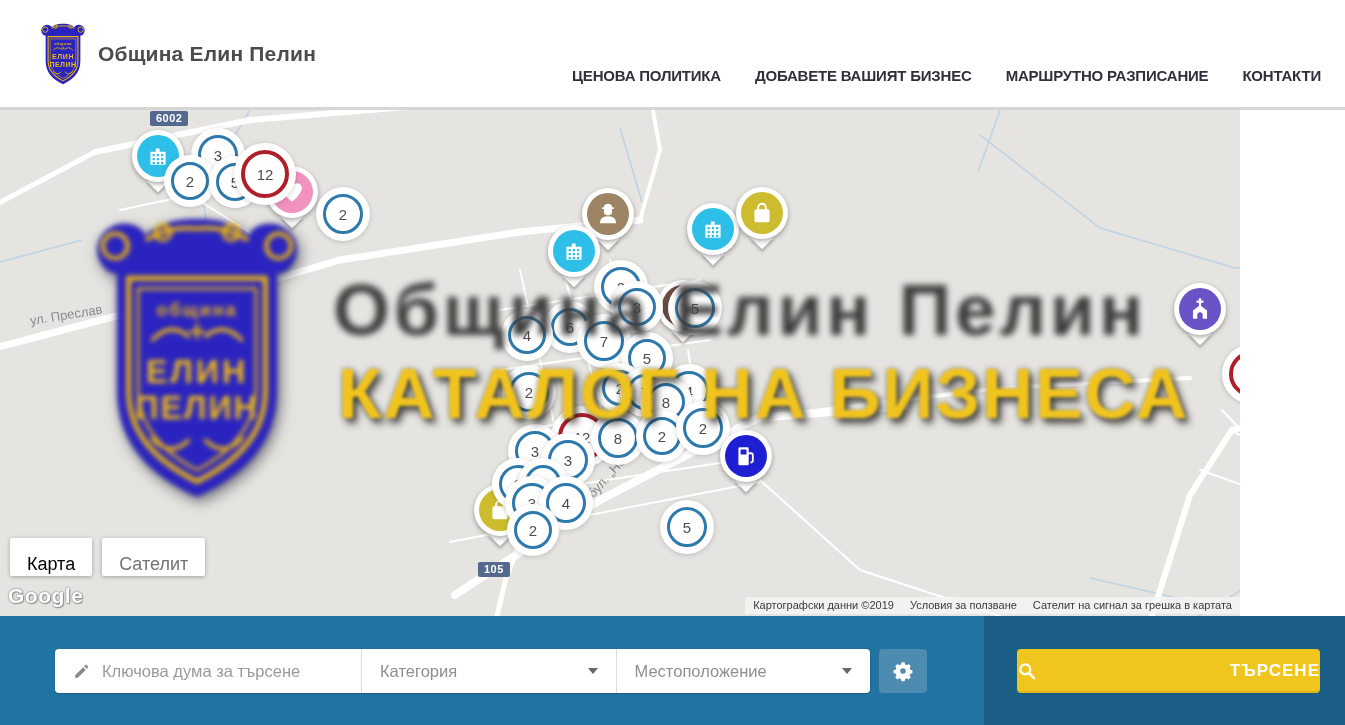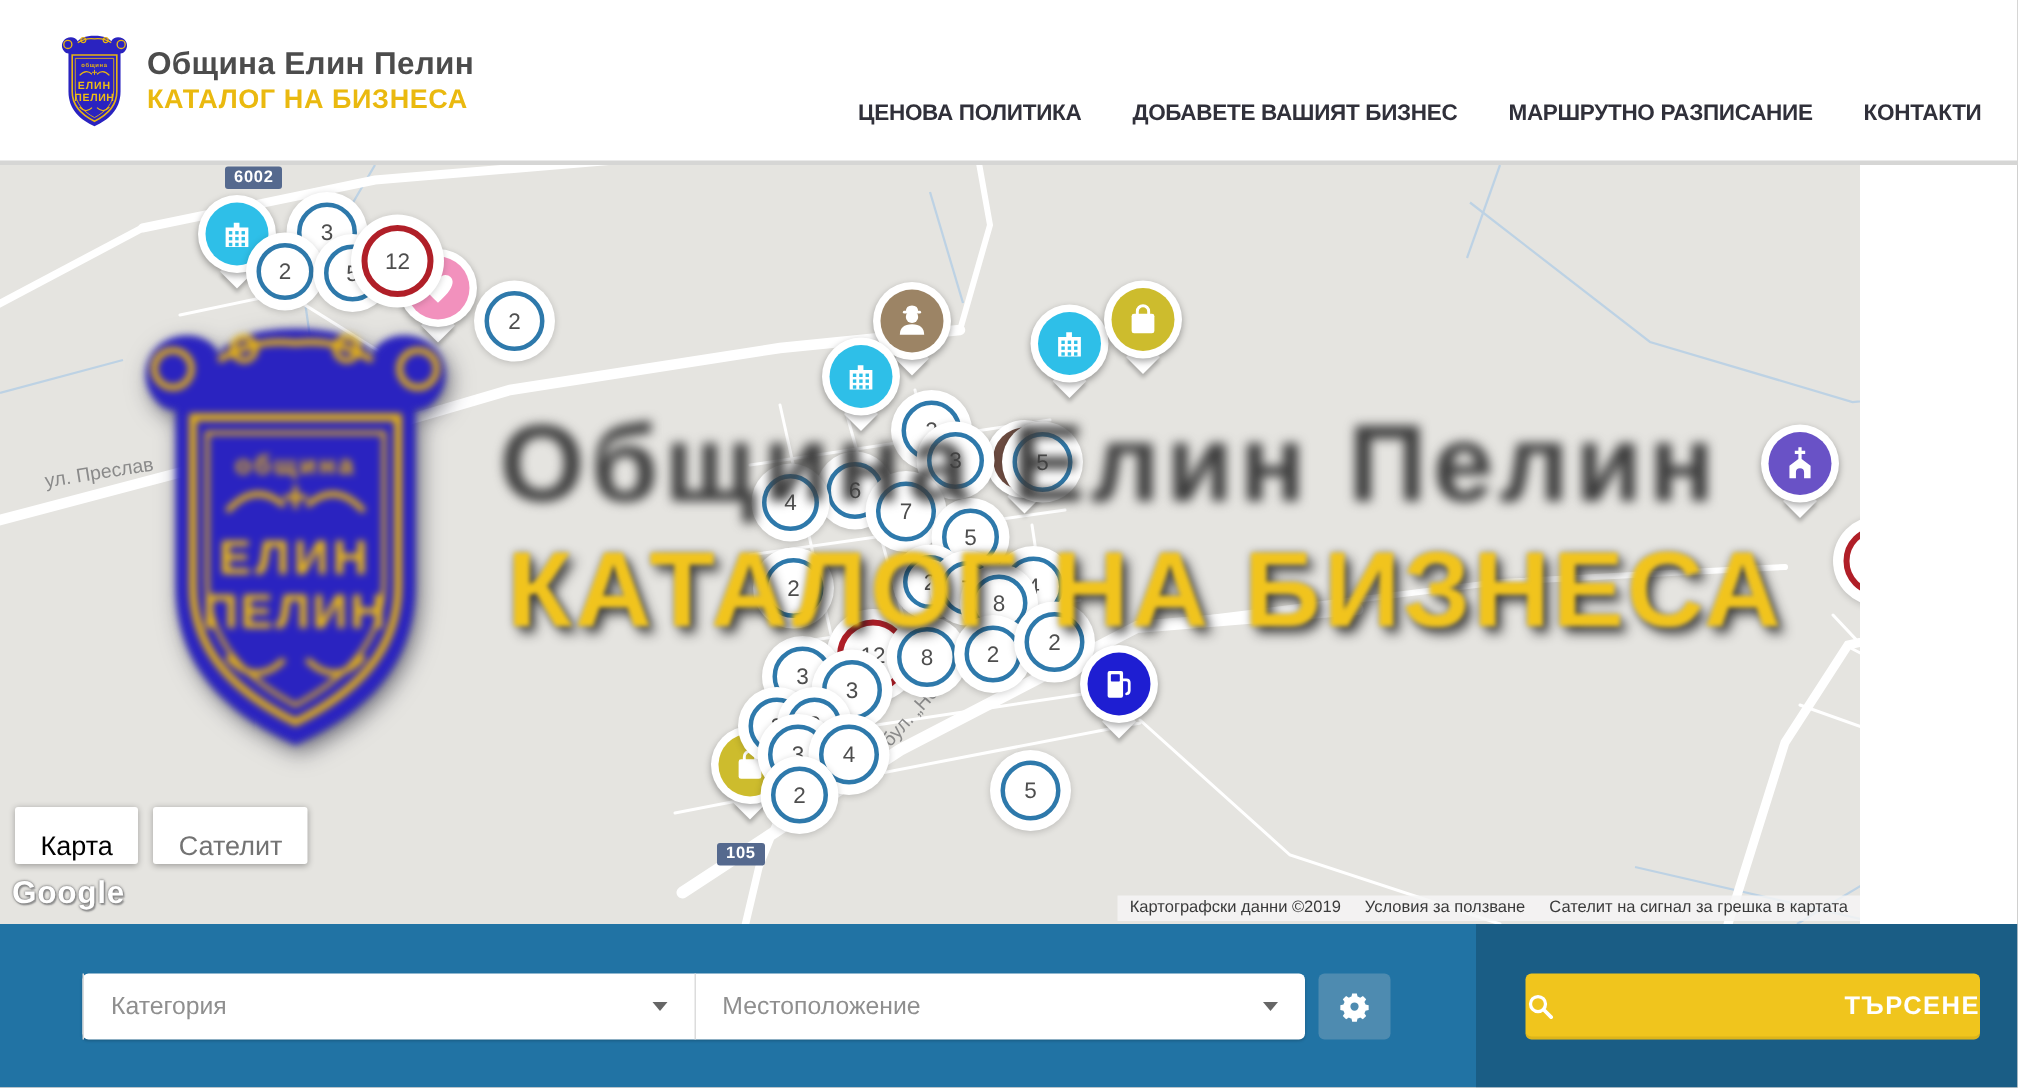--- a/index.html
+++ b/index.html
@@ -159,21 +159,20 @@
 
 <div class="page">
 
   <header class="header">
     <a class="logo">
       <svg class="logo-crest">
           <use href="#crest"></use>
         </svg>
       <div class="logo-text">
         <div class="logo-title">Община Елин Пелин</div>
-        <div class="logo-sub">КАТАЛОГ НА БИЗНЕСА</div>
       </div>
     </a>
     <nav class="nav">
         <a class="nav-item"><span>ЦЕНОВА ПОЛИТИКА</span></a>
         <a class="nav-item"><span>ДОБАВЕТЕ ВАШИЯТ БИЗНЕС</span></a>
         <a class="nav-item"><span>МАРШРУТНО РАЗПИСАНИЕ</span></a>
         <a class="nav-item"><span>КОНТАКТИ</span></a>
       </nav>
   </header>
 
@@ -459,20 +458,26 @@
       <span>Картографски данни ©2019</span>
       <a>Условия за ползване</a>
       <a>Сателит на сигнал за грешка в картата</a>
     </div>
   </div>
 
   <div class="searchbar">
     <div class="search-panel-right"></div>
 
     <div class="search-group">
+      <div class="sg-keyword">
+        <svg width="19" height="19" viewBox="0 0 24 24">
+          <path d="M3,17.2 V21 h3.8 L18,9.8 14.2,6 Z M19.5,8.3 l1.6,-1.6 a1.3,1.3 0 0 0 0,-1.9 l-1.9,-1.9 a1.3,1.3 0 0 0 -1.9,0 L15.7,4.5 Z" fill="#8b8b8b"></path>
+        </svg>
+        <input type="text" placeholder="Ключова дума за търсене" style="">
+      </div>
       <div class="sg-select">
         <span class="sel-text">Категория</span>
         <span class="sel-arrow"></span>
       </div>
       <div class="sg-select">
         <span class="sel-text">Местоположение</span>
         <span class="sel-arrow"></span>
       </div>
     </div>
 

